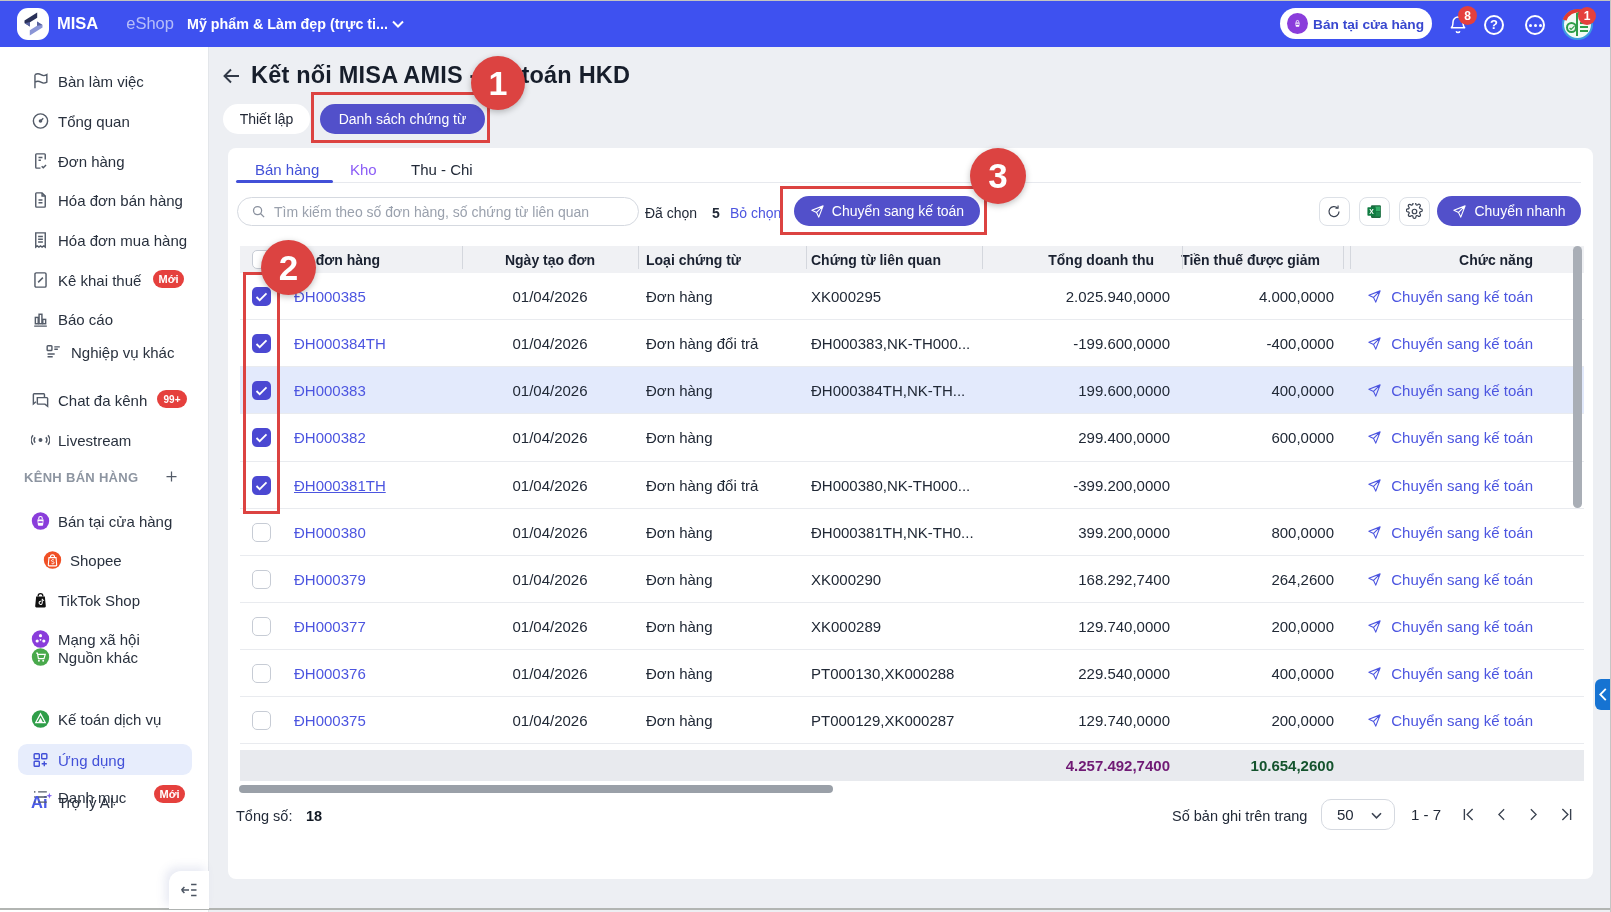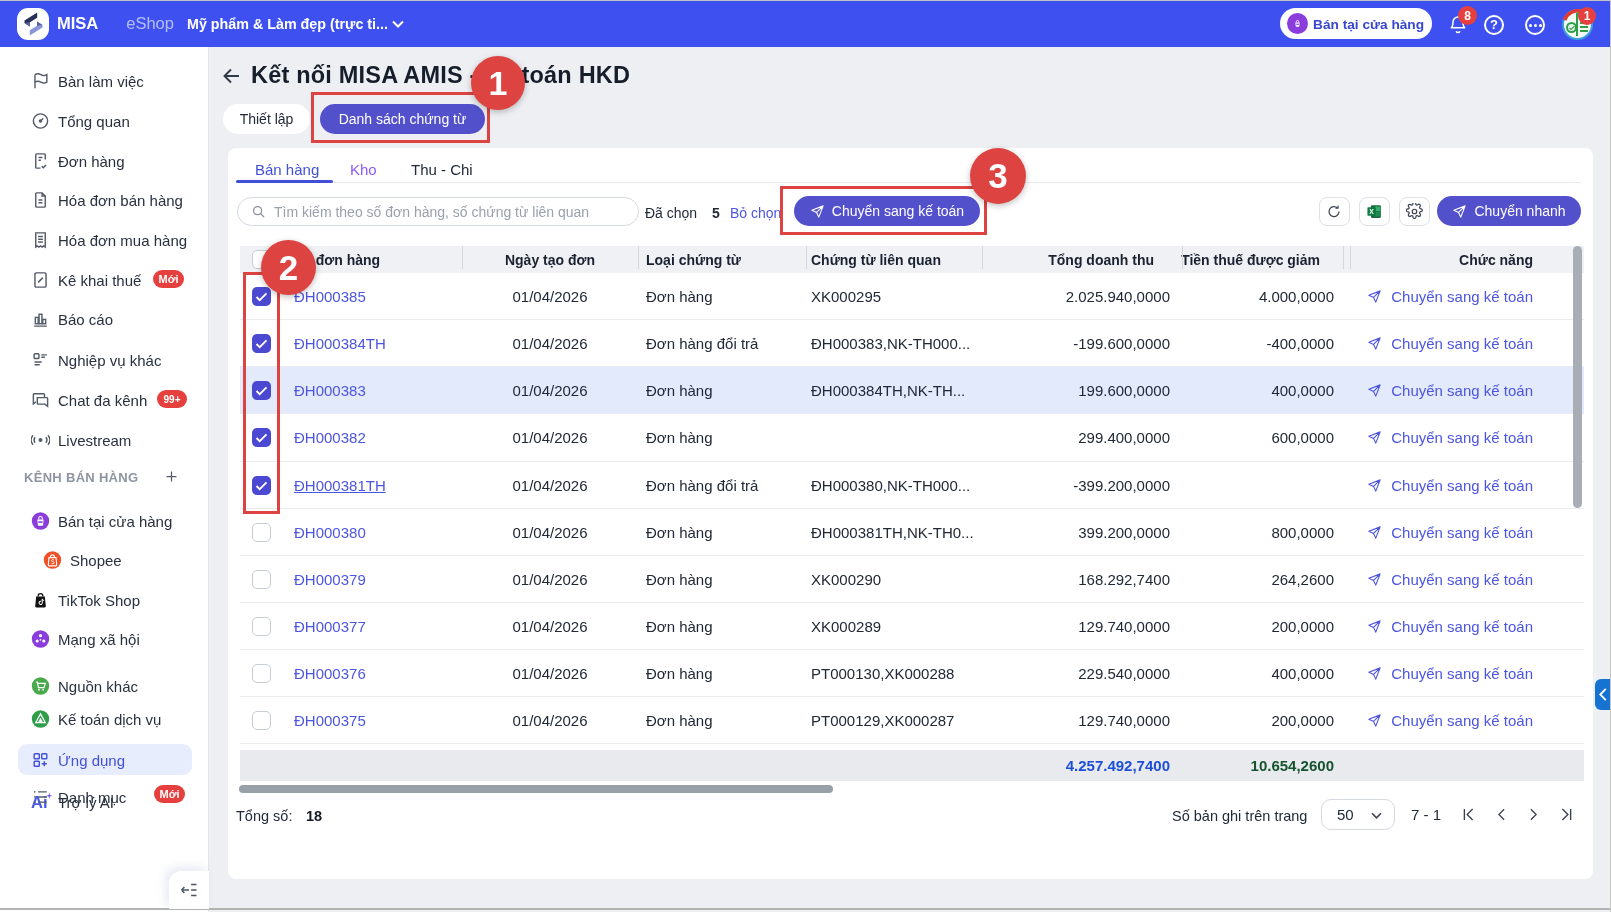--- a/index.html
+++ b/index.html
@@ -136,21 +136,21 @@
 <div class="badge" style="left:153px;top:270px;width:31px;height:18px;">Mới</div>
 <div class="mi" style="top:307px;">
     <span class="ic"><svg viewBox="0 0 24 24" fill="none" stroke="#535b68" stroke-width="1.8">
         <path d="M4 21h16"></path>
         <rect x="5.5" y="10" width="3.6" height="8"></rect>
         <rect x="10.2" y="6" width="3.6" height="12"></rect>
         <rect x="14.9" y="12.5" width="3.6" height="5.5"></rect>
       </svg></span>
     <span class="lb">Báo cáo</span>
   </div>
-<div class="mi" style="top:348px;">
+<div class="mi" style="top:340px;margin-left:13px;">
     <span class="ic"><svg viewBox="0 0 24 24" fill="none" stroke="#535b68" stroke-width="1.8">
         <rect x="4" y="4" width="6" height="6" rx="1"></rect>
         <path d="M13 5.5h7M13 8.5h4.5M4.5 14.5h9M4.5 18h6.5"></path>
       </svg></span>
     <span class="lb">Nghiệp vụ khác</span>
   </div>
 <div class="mi" style="top:388px;">
     <span class="ic"><svg viewBox="0 0 24 24" fill="none" stroke="#535b68" stroke-width="1.8">
         <path d="M17 9V5a1 1 0 0 0-1-1H4a1 1 0 0 0-1 1v12l3.2-2.7"></path>
         <path d="M8 9h12a1 1 0 0 1 1 1v10l-3.4-2.8H9a1 1 0 0 1-1-1z"></path>
@@ -204,21 +204,21 @@
 <div class="mi" style="top:627px;">
     <span class="ic"><svg viewBox="0 0 24 24">
         <circle cx="12" cy="12" r="11" fill="#8a3ddb"></circle>
         <circle cx="12" cy="7.8" r="2" fill="#fff"></circle>
         <circle cx="7.8" cy="14.5" r="2" fill="#fff"></circle>
         <circle cx="16.2" cy="14.5" r="2" fill="#fff"></circle>
         <circle cx="12" cy="13" r="1.1" fill="#fff"></circle>
       </svg></span>
     <span class="lb">Mạng xã hội</span>
   </div>
-<div class="mi" style="top:674px;padding-left:45px;">
+<div class="mi" style="top:645px;padding-left:45px;">
     <span class="ic"><svg viewBox="0 0 24 24">
         <circle cx="12" cy="12" r="11" fill="#49a94c"></circle>
         <path d="M6.5 7h1.6l1.3 7h7l1.6-5.4H8" fill="none" stroke="#fff" stroke-width="1.5"></path>
         <circle cx="10" cy="16.8" r="1.2" fill="#fff"></circle>
         <circle cx="15.4" cy="16.8" r="1.2" fill="#fff"></circle>
       </svg></span>
     <span class="lb">Nguồn khác</span>
   </div>
 <div class="mi" style="top:707px;">
     <span class="ic"><svg viewBox="0 0 24 24">
@@ -465,35 +465,35 @@
 <div class="cell" style="left:571px;">PT000129,XK000287</div>
 <div class="cell" style="left:742px;width:188px;justify-content:flex-end;">129.740,0000</div>
 <div class="cell" style="left:942px;width:152px;justify-content:flex-end;">200,0000</div>
 <div class="cell link" style="left:1110px;width:183px;justify-content:flex-end;"><svg style="width:15px;height:15px;margin-right:9px;" viewBox="0 0 24 24" fill="none" stroke="#4c55e0" stroke-width="1.8">
           <path d="M21 3L10.5 13.5M21 3l-7 18-3.5-7.5L3 10z" stroke-linejoin="round"></path>
         </svg>Chuyển sang kế toán</div>
 </div>
 </div>
 
 <div style="position:absolute;left:240px;top:750px;width:1344px;height:31px;background:#e8eaee;"></div>
-<div style="position:absolute;left:982px;top:750px;width:188px;height:31px;display:flex;align-items:center;justify-content:flex-end;font-size:15px;font-weight:bold;color:#1d4ed8;">4.257.492,7400</div>
+<div style="position:absolute;left:982px;top:750px;width:188px;height:31px;display:flex;align-items:center;justify-content:flex-end;font-size:15px;font-weight:bold;color:#701a75;">4.257.492,7400</div>
 <div style="position:absolute;left:1182px;top:750px;width:152px;height:31px;display:flex;align-items:center;justify-content:flex-end;font-size:15px;font-weight:bold;color:#14532d;">10.654,2600</div>
 
 <div style="position:absolute;left:1573px;top:246px;width:9px;height:262px;background:#a9aeb6;border-radius:5px;"></div>
 <div style="position:absolute;left:239px;top:785px;width:594px;height:8px;background:#9aa0a8;border-radius:4px;"></div>
 
 <div style="position:absolute;left:236px;top:808px;font-size:14.5px;color:#222a38;">Tổng số:</div>
 <div style="position:absolute;left:306px;top:808px;font-size:14.5px;font-weight:bold;color:#111823;">18</div>
 <div style="position:absolute;left:1172px;top:808px;font-size:14.5px;color:#222a38;">Số bản ghi trên trang</div>
 <div style="position:absolute;left:1321px;top:799px;width:74px;height:31px;border:1px solid #d5d9e0;border-radius:10px;background:#fff;"></div>
 <div style="position:absolute;left:1337px;top:806px;font-size:15px;color:#222a38;">50</div>
 <svg style="position:absolute;left:1370px;top:811px;width:13px;height:9px;" viewBox="0 0 14 10" fill="none" stroke="#3c4453" stroke-width="1.8">
     <path d="M2 2.5l5 5 5-5"></path>
   </svg>
-<div style="position:absolute;left:1411px;top:806px;font-size:15px;color:#222a38;">7 - 1</div>
+<div style="position:absolute;left:1411px;top:806px;font-size:15px;color:#222a38;">1 - 7</div>
 <svg style="position:absolute;left:1463px;top:808px;width:11px;height:13px;" viewBox="0 0 12 14" fill="none" stroke="#39414f" stroke-width="1.5">
     <path d="M1.5 1v12M10.5 1L4.5 7l6 6"></path>
   </svg>
 <svg style="position:absolute;left:1498px;top:808px;width:7px;height:13px;" viewBox="0 0 8 14" fill="none" stroke="#39414f" stroke-width="1.5">
     <path d="M7 1L1 7l6 6"></path>
   </svg>
 <svg style="position:absolute;left:1530px;top:808px;width:7px;height:13px;" viewBox="0 0 8 14" fill="none" stroke="#39414f" stroke-width="1.5">
     <path d="M1 1l6 6-6 6"></path>
   </svg>
 <svg style="position:absolute;left:1561px;top:808px;width:11px;height:13px;" viewBox="0 0 12 14" fill="none" stroke="#39414f" stroke-width="1.5">

